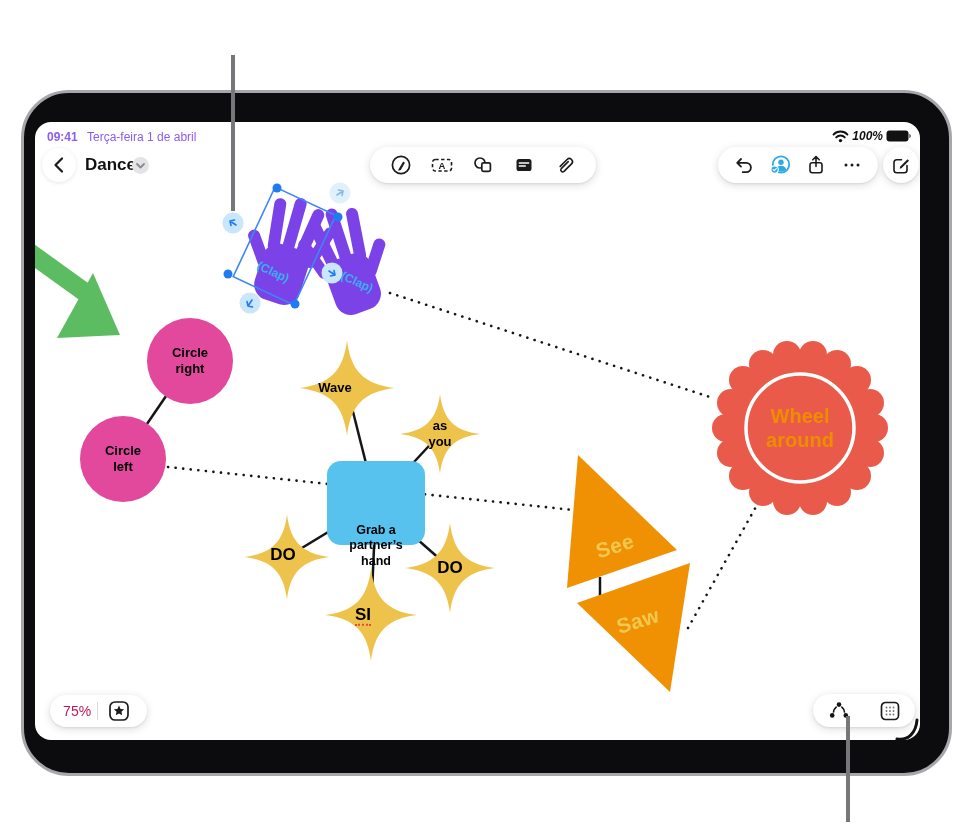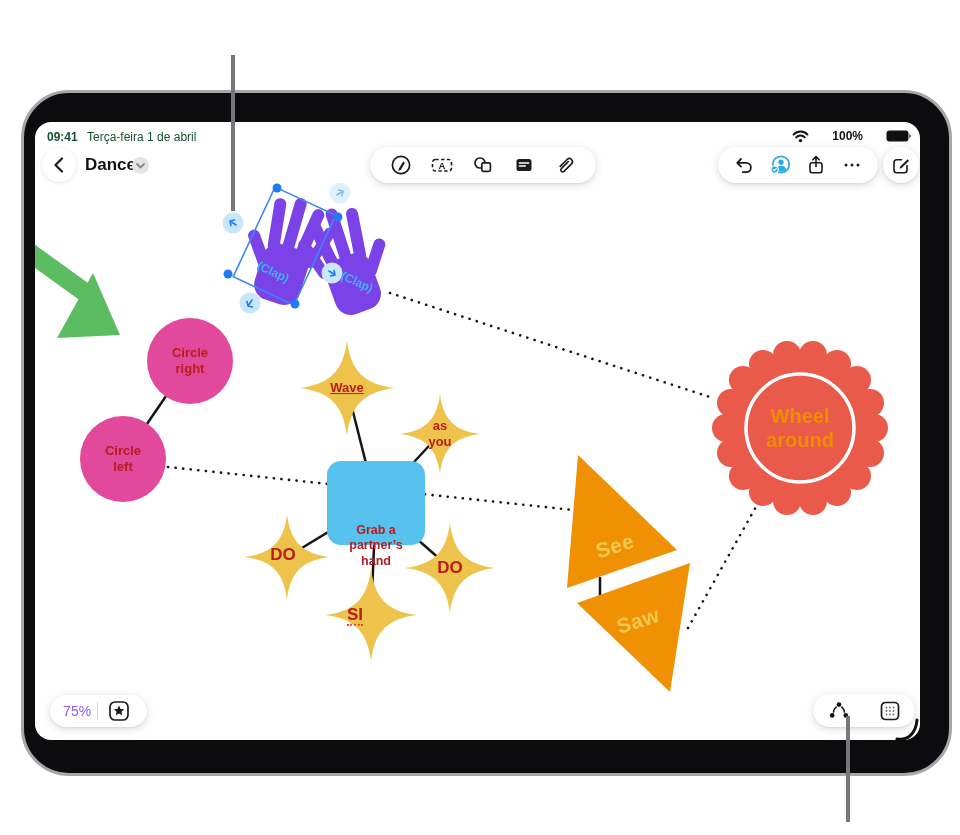--- a/index.html
+++ b/index.html
@@ -12,49 +12,49 @@
             background:#0c0c0e; border:3px solid #a6a6ab; border-radius:48px; }
   #screen { position:absolute; left:35px; top:122px; width:885px; height:618px;
             background:#ffffff; border-radius:16px; overflow:hidden; }
 
   
   .callout { position:absolute; width:4px; background:#76767b; z-index:60; }
   #callout-top { left:231px; top:55px; height:156px; }
   #callout-bottom { left:846px; top:716px; height:106px; }
 
   
-  .status-txt { position:absolute; font-size:12px; color:#14532d; }
+  .status-txt { position:absolute; font-size:12px; color:#8b5cf6; }
   #time { left:12px; top:8px; font-weight:700; }
   #date { left:52px; top:8px; }
-  #status-right { position:absolute; right:8px; top:7px; display:flex; align-items:center; gap:23px; }
+  #status-right { position:absolute; right:8px; top:7px; display:flex; align-items:center; gap:3px;font-style:italic; }
   #battery-pct { font-size:12px; font-weight:600; color:#111; }
 
   
   #back-btn { position:absolute; left:7px; top:26px; width:34px; height:34px; border-radius:50%;
               background:#fff; box-shadow:0 1px 4px rgba(0,0,0,.10); display:flex; align-items:center; justify-content:center; }
   #board-title { position:absolute; left:50px; top:33px; font-size:17px; font-weight:700; color:#111; }
   #title-chevron { position:absolute; left:97px; top:35px; width:17px; height:17px; border-radius:50%;
                    background:#e4e4e7; display:flex; align-items:center; justify-content:center; }
 
   
   .pill { position:absolute; background:#fff; border-radius:18px;
           box-shadow:0 1px 2px rgba(0,0,0,.08), 0 2px 8px rgba(0,0,0,.14);
           display:flex; align-items:center; justify-content:space-around; }
   #pill-center { left:335px; top:25px; width:226px; height:36px; padding:0 10px; }
   #pill-right  { left:683px; top:25px; width:160px; height:36px; padding:0 8px; }
   #compose-btn { left:848px; top:25px; width:36px; height:36px; border-radius:50%; justify-content:center; }
   #pill-zoom   { left:15px;  top:573px; width:97px; height:32px; border-radius:16px; padding:0 10px; }
   #pill-br     { left:778px; top:572px; width:102px; height:33px; border-radius:17px; }
   .tbtn { display:flex; align-items:center; justify-content:center; width:30px; height:30px; }
-  #zoom-level { font-size:14px; color:#8b5cf6; letter-spacing:.2px; }
+  #zoom-level { font-size:14px; color:#be185d; letter-spacing:.2px; }
   .vdivider { width:1px; height:18px; background:#d9d9dc; }
 
   
   .lbl { position:absolute; transform:translate(-50%,-50%); text-align:center;
-         font-weight:600; color:#b91c1c; font-size:13px; line-height:1.22; z-index:3; }
+         font-weight:600; color:#000000; font-size:13px; line-height:1.22; z-index:3; }
   .lbl.wrap56 { width:58px; }
   .lbl.nowrap { white-space:nowrap; }
   #lbl-as-you { width:28px;text-align:center; }
   #lbl-grab { width:74px; font-size:12.5px;margin-top:43px; }
   .lbl.big { font-size:17px; }
   #lbl-si span { border-bottom:2px dotted #f04438; padding-bottom:0px; }
   .clap { position:absolute; transform:translate(-50%,-50%) rotate(25deg); color:#38b3f2;
           font-size:12px; font-weight:600; white-space:nowrap; z-index:4; }
   .tri-lbl { position:absolute; transform:translate(-50%,-50%) rotate(-17deg); color:#f3c84e;
              font-size:21px; font-weight:700; letter-spacing:.5px; z-index:3; }
@@ -173,26 +173,26 @@
       </g>
     </g>
 
     <path d="M862,617 C873,619 881,611 882,598" fill="none" stroke="#111" stroke-width="3" stroke-linecap="round"></path>
   </svg>
 
   <div class="clap" style="left:238px; top:150px;">(Clap)</div>
   <div class="clap" style="left:322px; top:160px;">(Clap)</div>
   <div class="lbl wrap56" style="left:155px; top:239px;">Circle right</div>
   <div class="lbl wrap56" style="left:88px;  top:337px;">Circle left</div>
-  <div class="lbl nowrap" style="left:312px; top:266px;text-decoration:underline;">Wave</div>
+  <div class="lbl nowrap" style="left:300px; top:266px;">Wave</div>
   <div class="lbl" id="lbl-as-you" style="left:405px; top:312px;">as you</div>
   <div class="lbl" id="lbl-grab" style="left:341px; top:381px;">Grab a partner’s hand</div>
   <div class="lbl big nowrap" style="left:248px; top:433px;">DO</div>
   <div class="lbl big nowrap" style="left:415px; top:446px;">DO</div>
-  <div class="lbl big nowrap" id="lbl-si" style="left:320px; top:493px;"><span>SI</span></div>
+  <div class="lbl big nowrap" id="lbl-si" style="left:328px; top:493px;"><span>SI</span></div>
   <div class="tri-lbl" style="left:580px; top:424px;">See</div>
   <div class="tri-lbl" style="left:603px; top:499px;">Saw</div>
   <div class="lbl" id="lbl-wheel" style="left:765px; top:306px;">Wheel around</div>
 
   <div class="uilayer abs status-txt" id="time">09:41</div>
   <div class="uilayer abs status-txt" id="date">Terça-feira 1 de abril</div>
   <div class="uilayer" id="status-right">
     <svg class="icon" width="17" height="13" viewBox="0 0 17 13">
       <path d="M1.5,4.6 a9.6,9.6 0 0 1 14,0" fill="none" stroke="#111" stroke-width="1.9" stroke-linecap="round"></path>
       <path d="M4.2,7.4 a5.9,5.9 0 0 1 8.6,0" fill="none" stroke="#111" stroke-width="1.9" stroke-linecap="round"></path>

